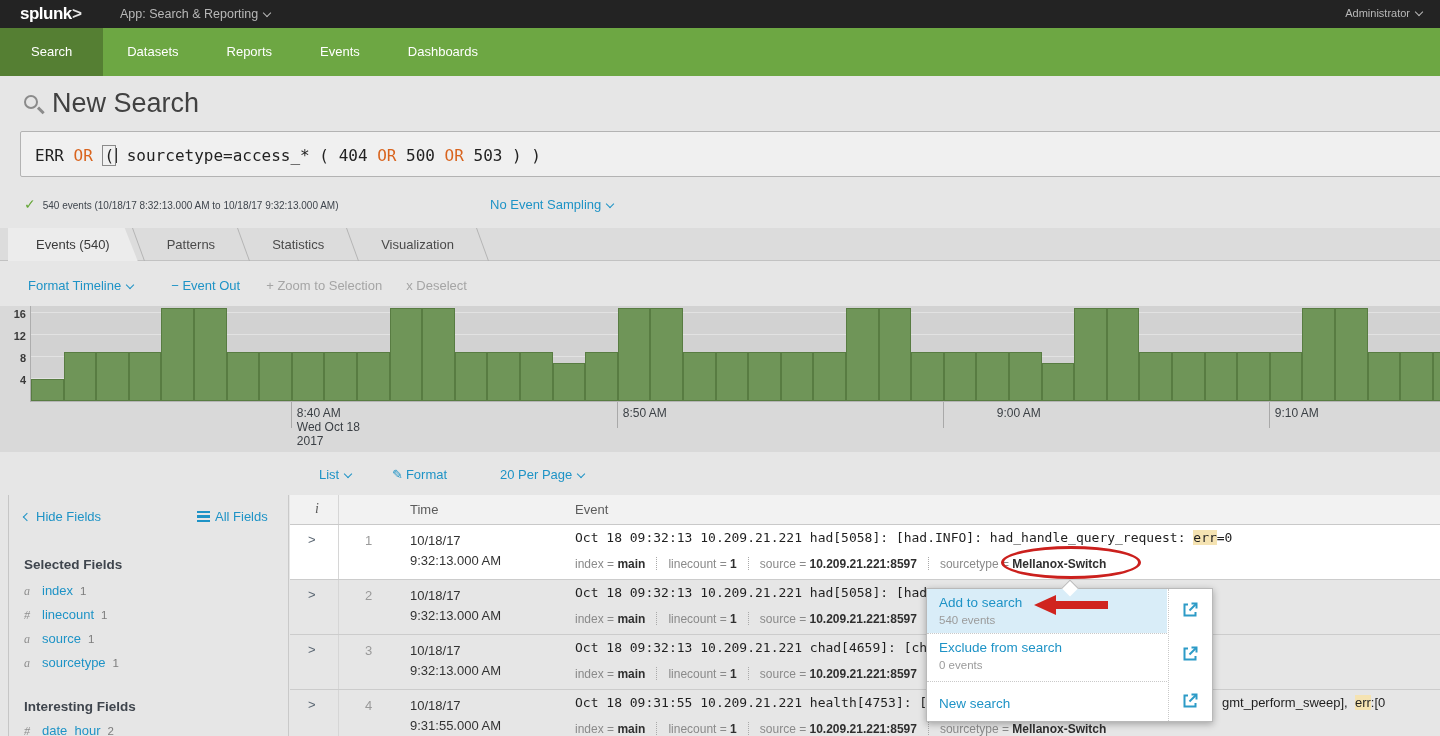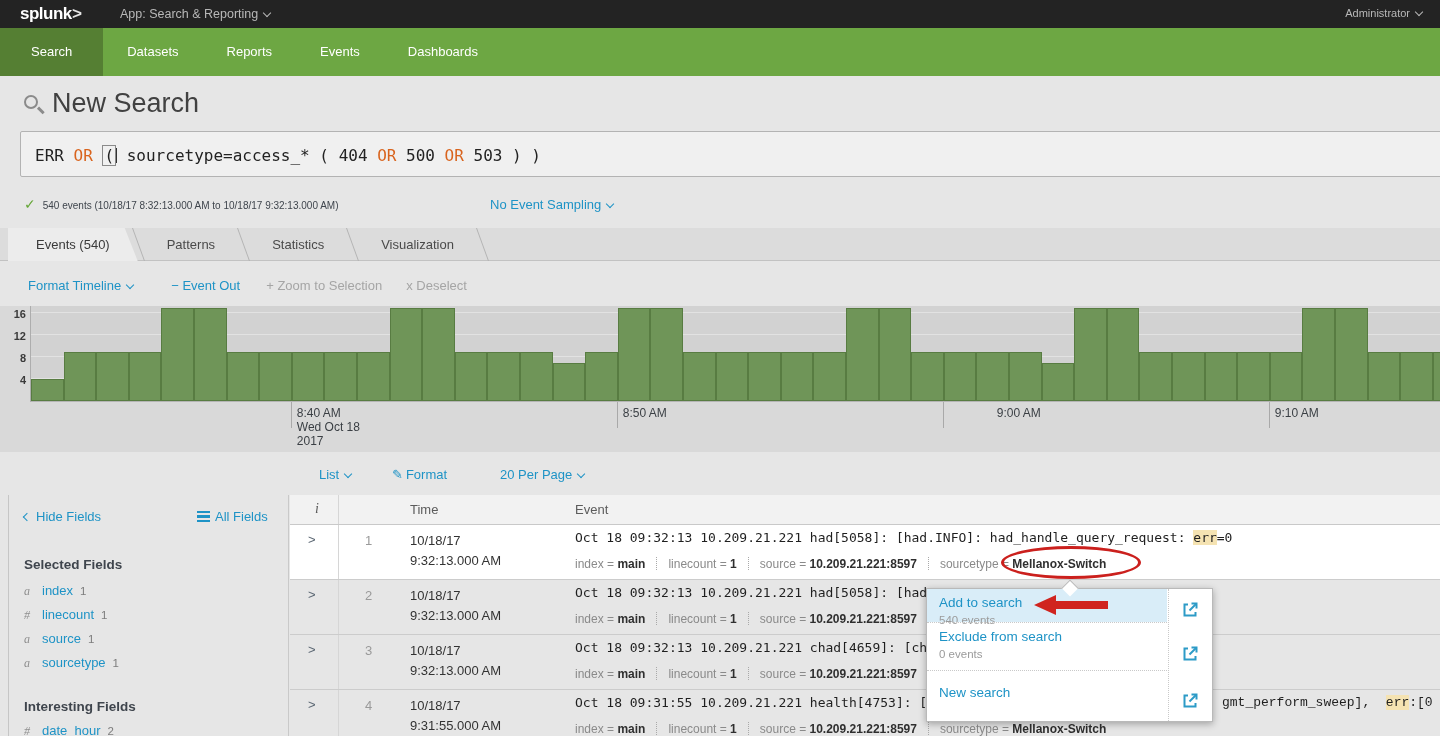--- a/index.html
+++ b/index.html
@@ -88,27 +88,27 @@
   .erow { position:relative; height:55px; background:#e6e6e6; border-bottom:1px solid #cccccc; }
   .erow.selected { background:#ffffff; }
   .r-chev { position:absolute; left:18px; top:7px; color:#5a6672; font-size:13px; cursor:pointer; }
   .r-num { position:absolute; left:75px; top:8px; color:#9a9a9a; }
   .r-time { position:absolute; left:120px; top:6px; color:#333; line-height:20px; white-space:nowrap; }
   .r-event { position:absolute; left:285px; top:5px; font-family:"DejaVu Sans Mono",monospace; font-size:13px; color:#1f1f1f; white-space:pre; }
   .hl { background:#f5e3b2; }
   .r-fields { position:absolute; left:285px; top:32px; height:18px; white-space:nowrap; font-size:12px; color:#8a8a8a; }
   .fv { color:#2f2f2f; font-weight:bold; }
   .fsep { display:inline-block; border-left:1px dotted #a9a9a9; height:13px; margin:0 11px; vertical-align:-2px; }
-  .r4-right { position:absolute; left:932px; top:5px; font-family:Liberation Mono, monospace; font-size:13px; color:#1f1f1f; white-space:pre; }
+  .r4-right { position:absolute; left:932px; top:5px; font-family:Liberation Sans, sans-serif; font-size:13px; color:#1f1f1f; white-space:pre; }
 
   
   .popup { position:absolute; left:926px; top:588px; width:287px; height:134px; background:#fff; border:1px solid #b9b9b9; box-shadow:0 2px 7px rgba(0,0,0,0.3); z-index:50; }
   .popup-caret { position:absolute; left:1064px; top:582px; width:12px; height:12px; background:#fff; border-left:1px solid #b9b9b9; border-top:1px solid #b9b9b9; transform:rotate(45deg); z-index:51; }
   .p-item { position:relative; width:240px; padding:6px 0 0 12px; cursor:pointer; }
-  .p-item.i1 { height:33px; } .p-item.i2 { height:48px; border-top:1px dotted #c9c9c9; } .p-item.i3 { height:42px; border-top:1px dotted #c9c9c9; }
+  .p-item.i1 { height:44px; } .p-item.i2 { height:48px; border-top:1px dotted #c9c9c9; } .p-item.i3 { height:42px; border-top:1px dotted #c9c9c9; }
   .p-item.hlight { background:#d9edf8; }
   .p-label { color:#1e93c6; font-size:13.5px; }
   .p-sub { color:#9b9b9b; font-size:11.5px; margin-top:4px; }
   .p-item.i3 .p-label { position:relative; top:8px; }
   .icon-col { position:absolute; left:241px; top:0; bottom:0; width:46px; border-left:1px dotted #c9c9c9; }
   .ext-icon { position:absolute; left:12px; width:18px; height:18px; cursor:pointer; }
 
   
   .ann-ellipse { position:absolute; left:1001px; top:546px; width:140px; height:33px; border:3px solid #cb201d; border-radius:50%; z-index:40; }
   .ann-arrow-head { position:absolute; left:1034px; top:595px; width:0; height:0; border-top:10px solid rgba(0,0,0,0); border-bottom:10px solid rgba(0,0,0,0); border-right:22px solid #d0241f; z-index:60; }

